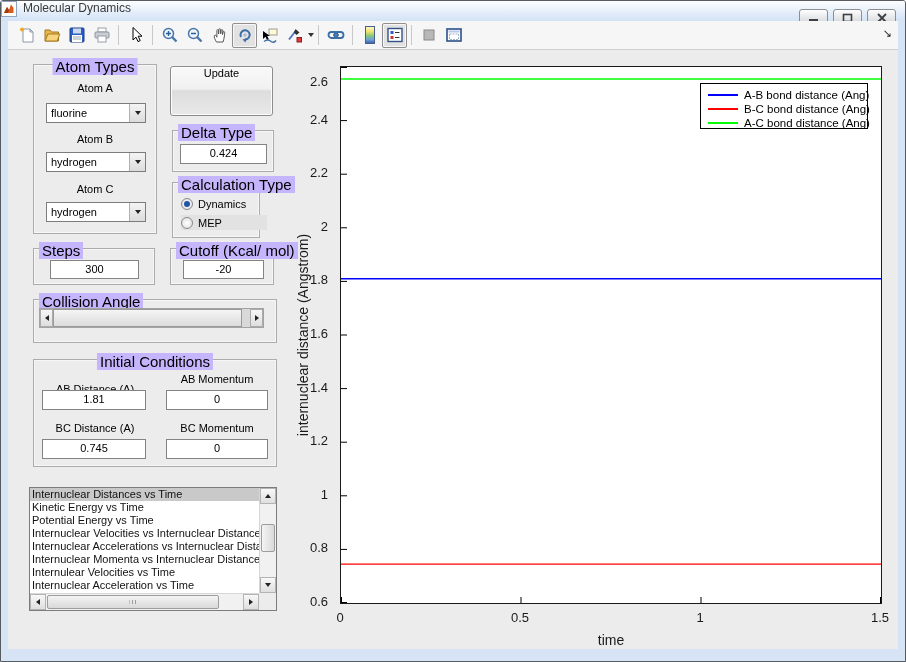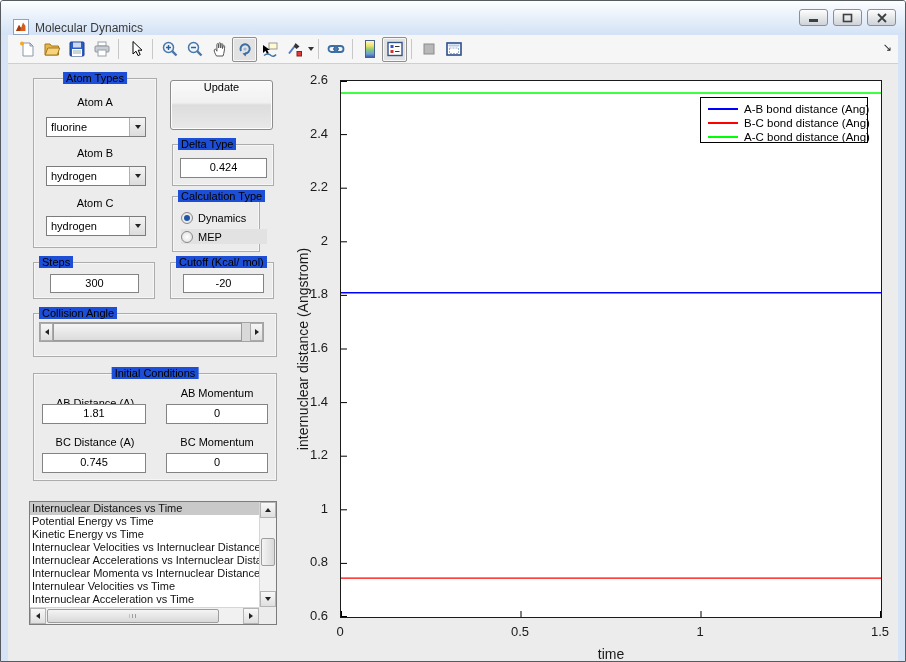--- a/index.html
+++ b/index.html
@@ -1,20 +1,20 @@
 <!DOCTYPE html>
 <html><head>
 <meta charset="utf-8">
 <style>
   * { box-sizing: border-box; margin: 0; padding: 0; }
   html,body { font-family: "Liberation Sans", sans-serif; background:#fff; }
   .window { position:relative; width:906px; height:662px; border:1px solid #565b60;
             border-radius:3px 3px 0 0; background:#d7e4f6; overflow:hidden; }
   
-  .titlebar { height:34px; display:flex; align-items:flex-end; padding-left:12px;
+  .titlebar { height:20px; display:flex; align-items:flex-start; padding-left:0;
               background:linear-gradient(#fdfeff,#e9f1fb 45%,#d3e2f6); position:relative; }
   .app-icon { width:16px; height:16px; background:#fff; border:1px solid #8ea4c0;
               display:flex; align-items:center; justify-content:center; }
   .title-text { margin-left:6px; font-size:12px; color:#3a3a3a; }
   .winbtns { position:absolute; right:9px; top:8px; display:flex; gap:5px; }
   .winbtn { width:29px; height:17px; border:1px solid #8b8f94; border-radius:3px;
             background:linear-gradient(#fefefe,#e8eaec 45%,#cfd3d8); display:flex;
             align-items:center; justify-content:center; }
   
   .inner { margin:0 7px 7px 7px; height:628px; background:#ececec; }
@@ -26,21 +26,21 @@
   .tsep { width:1px; height:20px; background:#c8c8c8; margin:0 4px; }
   .caret-down { width:0; height:0; border-left:3px solid transparent; border-right:3px solid transparent;
                 border-top:4px solid #333; margin-left:1px; }
   .overflow-arrow { position:absolute; right:6px; top:6px; font-size:11px; color:#222; }
   .cbar { width:10px; height:18px; border:1px solid #46618c;
           background:linear-gradient(#fdf6c9,#f2e26b 28%,#86c976 55%,#6f9fd8 80%,#3d5fae); }
   
   .content { position:relative; height:598px; background:#ececec; overflow:hidden;
              font-size:11px; color:#000; }
   .gpanel { position:absolute; border:1px solid #acacac; box-shadow:inset 0 0 0 1px #f6f6f6; }
-  .ptitle { position:absolute; top:-7px; background:#1d4ed8; padding:0 3px; font-size:11px;
+  .ptitle { position:absolute; top:-7px; background:#c4b5fd; padding:0 3px; font-size:15px;
             white-space:nowrap; }
   .ptitle.center { left:50%; transform:translateX(-50%); }
   .ptitle.left { left:5px; }
   .lbl { position:absolute; text-align:center; }
   .edit { position:absolute; background:#fff; border:1px solid #838383; text-align:center;
           line-height:17px; }
   .combo { position:absolute; height:20px; background:#fff; border:1px solid #7c7c7c; }
   .combo .ctext { position:absolute; left:4px; top:0; line-height:18px; }
   .combo .cbtn { position:absolute; right:0; top:0; bottom:0; width:16px;
                  background:linear-gradient(#f4f4f4,#dcdcdc); border-left:1px solid #b0b0b0;
@@ -334,22 +334,22 @@
         <div class="edit" style="left:132px; top:30px; width:102px; height:20px;">0</div>
         <div class="lbl" style="left:2px; top:62px; width:118px;">BC Distance (A)</div>
         <div class="lbl" style="left:124px; top:62px; width:118px;">BC Momentum</div>
         <div class="edit" style="left:8px; top:79px; width:104px; height:20px;">0.745</div>
         <div class="edit" style="left:132px; top:79px; width:102px; height:20px;">0</div>
       </div>
 
       <div class="listbox">
         <div class="lb-items">
             <div class="lb-item selected">Internuclear Distances vs Time</div>
+            <div class="lb-item">Kinetic Energy vs Time</div>
             <div class="lb-item">Potential Energy vs Time</div>
-            <div class="lb-item">Kinetic Energy vs Time</div>
             <div class="lb-item">Internuclear Velocities vs Internuclear Distance</div>
             <div class="lb-item">Internuclear Accelerations vs Internuclear Distance</div>
             <div class="lb-item">Internuclear Momenta vs Internuclear Distance</div>
             <div class="lb-item">Internulear Velocities vs Time</div>
             <div class="lb-item">Internuclear Acceleration vs Time</div>
           </div>
         <div class="vsb">
           <span class="sb-btn" style="left:0; right:0; top:0; height:16px;">
               <span class="tri-up"></span>
             </span>
@@ -417,16 +417,16 @@
         <div class="ytick" style="top: 544px;">0.6</div>
         <div class="ytick" style="top: 490.4px;">0.8</div>
         <div class="ytick" style="top: 436.8px;">1</div>
         <div class="ytick" style="top: 383.2px;">1.2</div>
         <div class="ytick" style="top: 329.6px;">1.4</div>
         <div class="ytick" style="top: 276px;">1.6</div>
         <div class="ytick" style="top: 222.4px;">1.8</div>
         <div class="ytick" style="top: 168.8px;">2</div>
         <div class="ytick" style="top: 115.2px;">2.2</div>
         <div class="ytick" style="top: 61.6px;">2.4</div>
-        <div class="ytick" style="top: 8px;">2.6</div>
+        <div class="ytick" style="top: 24px;">2.6</div>
       </div>
   </div>
 </div>
 
 </body></html>

